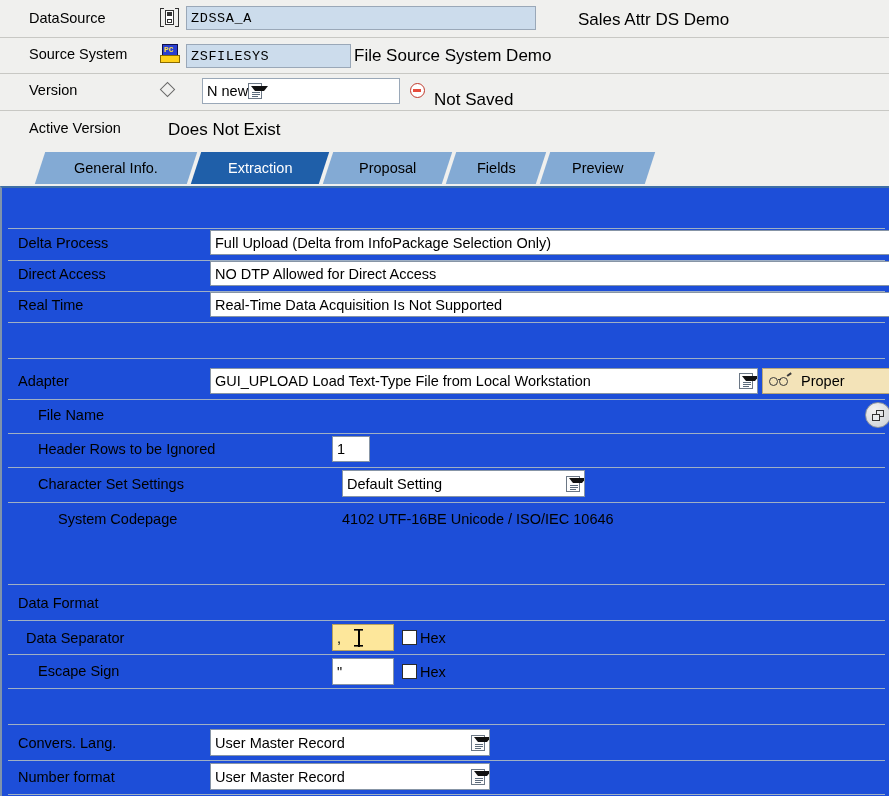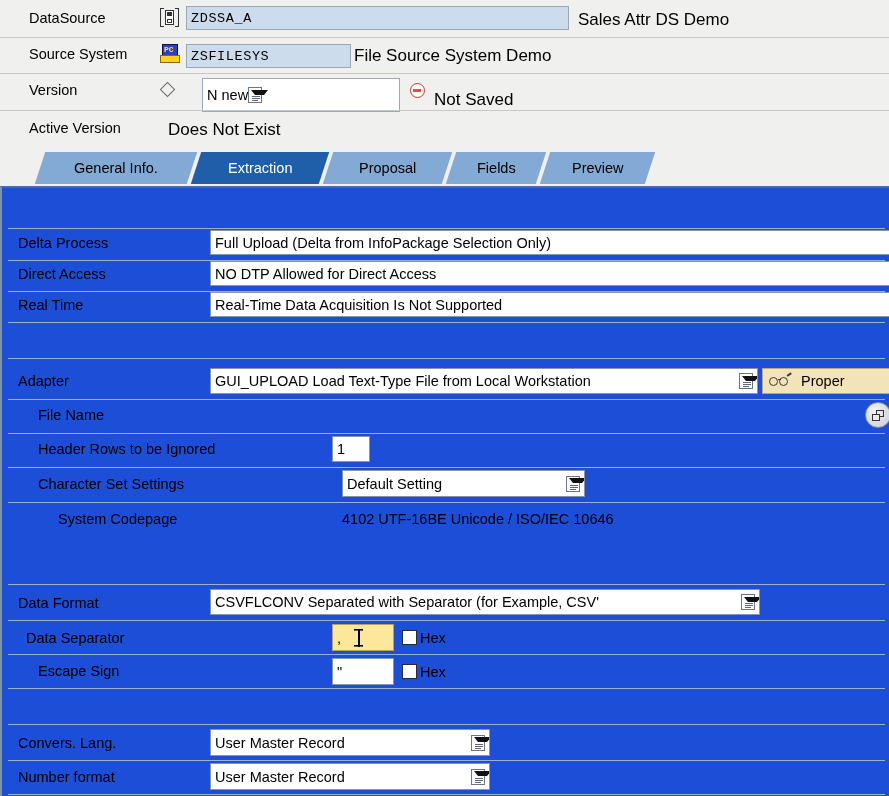--- a/index.html
+++ b/index.html
@@ -155,42 +155,42 @@
 <div id="header">
 
   <div class="hlabel" style="top:10px;">DataSource</div>
   <div class="hicon" style="left:160px;top:8px;">
     <div class="ds-ico">
         <div class="brk brkL"></div>
         <div class="disk"></div>
         <div class="brk brkR"></div>
       </div>
   </div>
-  <div class="ro-field" style="left:186px;top:6px;width:383px;height:24px;">ZDSSA_A</div>
+  <div class="ro-field" style="left:186px;top:6px;width:350px;height:24px;">ZDSSA_A</div>
   <div class="plain-text" style="left:578px;top:10px;">Sales Attr DS Demo</div>
   <div class="hrow" style="top:37px;"></div>
 
   <div class="hlabel" style="top:46px;">Source System</div>
   <div class="hicon" style="left:160px;top:44px;">
     <div class="sys-ico">
         <div class="mon">
           <span>PC</span>
         </div>
         <div class="base"></div>
       </div>
   </div>
   <div class="ro-field" style="left:186px;top:44px;width:165px;height:24px;">ZSFILESYS</div>
   <div class="plain-text" style="left:354px;top:46px;">File Source System Demo</div>
   <div class="hrow" style="top:73px;"></div>
 
   <div class="hlabel" style="top:82px;">Version</div>
   <div class="hicon" style="left:162px;top:84px;">
       <div class="diamond"></div>
     </div>
-  <div class="wht-field" style="left:202px;top:78px;width:198px;height:34px;">
+  <div class="wht-field" style="left:202px;top:78px;width:198px;height:26px;">
     <span class="txt">N new</span>
     <span class="mc-btn"></span>
   </div>
   <div class="hicon" style="left:410px;top:83px;">
       <div class="nosave-ico"></div>
     </div>
   <div class="plain-text" style="left:434px;top:90px;">Not Saved</div>
   <div class="hrow" style="top:110px;"></div>
 
   <div class="hlabel" style="top:120px;">Active Version</div>
@@ -273,24 +273,20 @@
     <span class="txt">Default Setting</span>
     <span class="mc-btn"></span>
   </div>
   <div class="sep" style="top:314px;"></div>
 
   <div class="flabel" style="left:56px;top:323px;">System Codepage</div>
   <div class="flabel" style="left:340px;top:323px;">4102  UTF-16BE Unicode / ISO/IEC 10646</div>
 
   <div class="sep" style="top:396px;"></div>
   <div class="flabel" style="left:16px;top:407px;">Data Format</div>
-  <div class="finput" style="left:208px;top:401px;width:550px;height:26px;">
-    <span class="txt">CSVFLCONV Separated with Separator (for Example, CSV'</span>
-    <span class="mc-btn"></span>
-  </div>
   <div class="sep" style="top:432px;"></div>
 
   <div class="flabel" style="left:24px;top:442px;">Data Separator</div>
   <div class="finput focused" style="left:330px;top:436px;width:62px;height:27px;">
     <span class="txt">,</span>
   </div>
   <div class="ibeam" style="left:352px;top:441px;"></div>
   <div class="cbox" style="left:400px;top:442px;"></div>
   <div class="flabel" style="left:418px;top:442px;">Hex</div>
   <div class="sep" style="top:466px;"></div>

